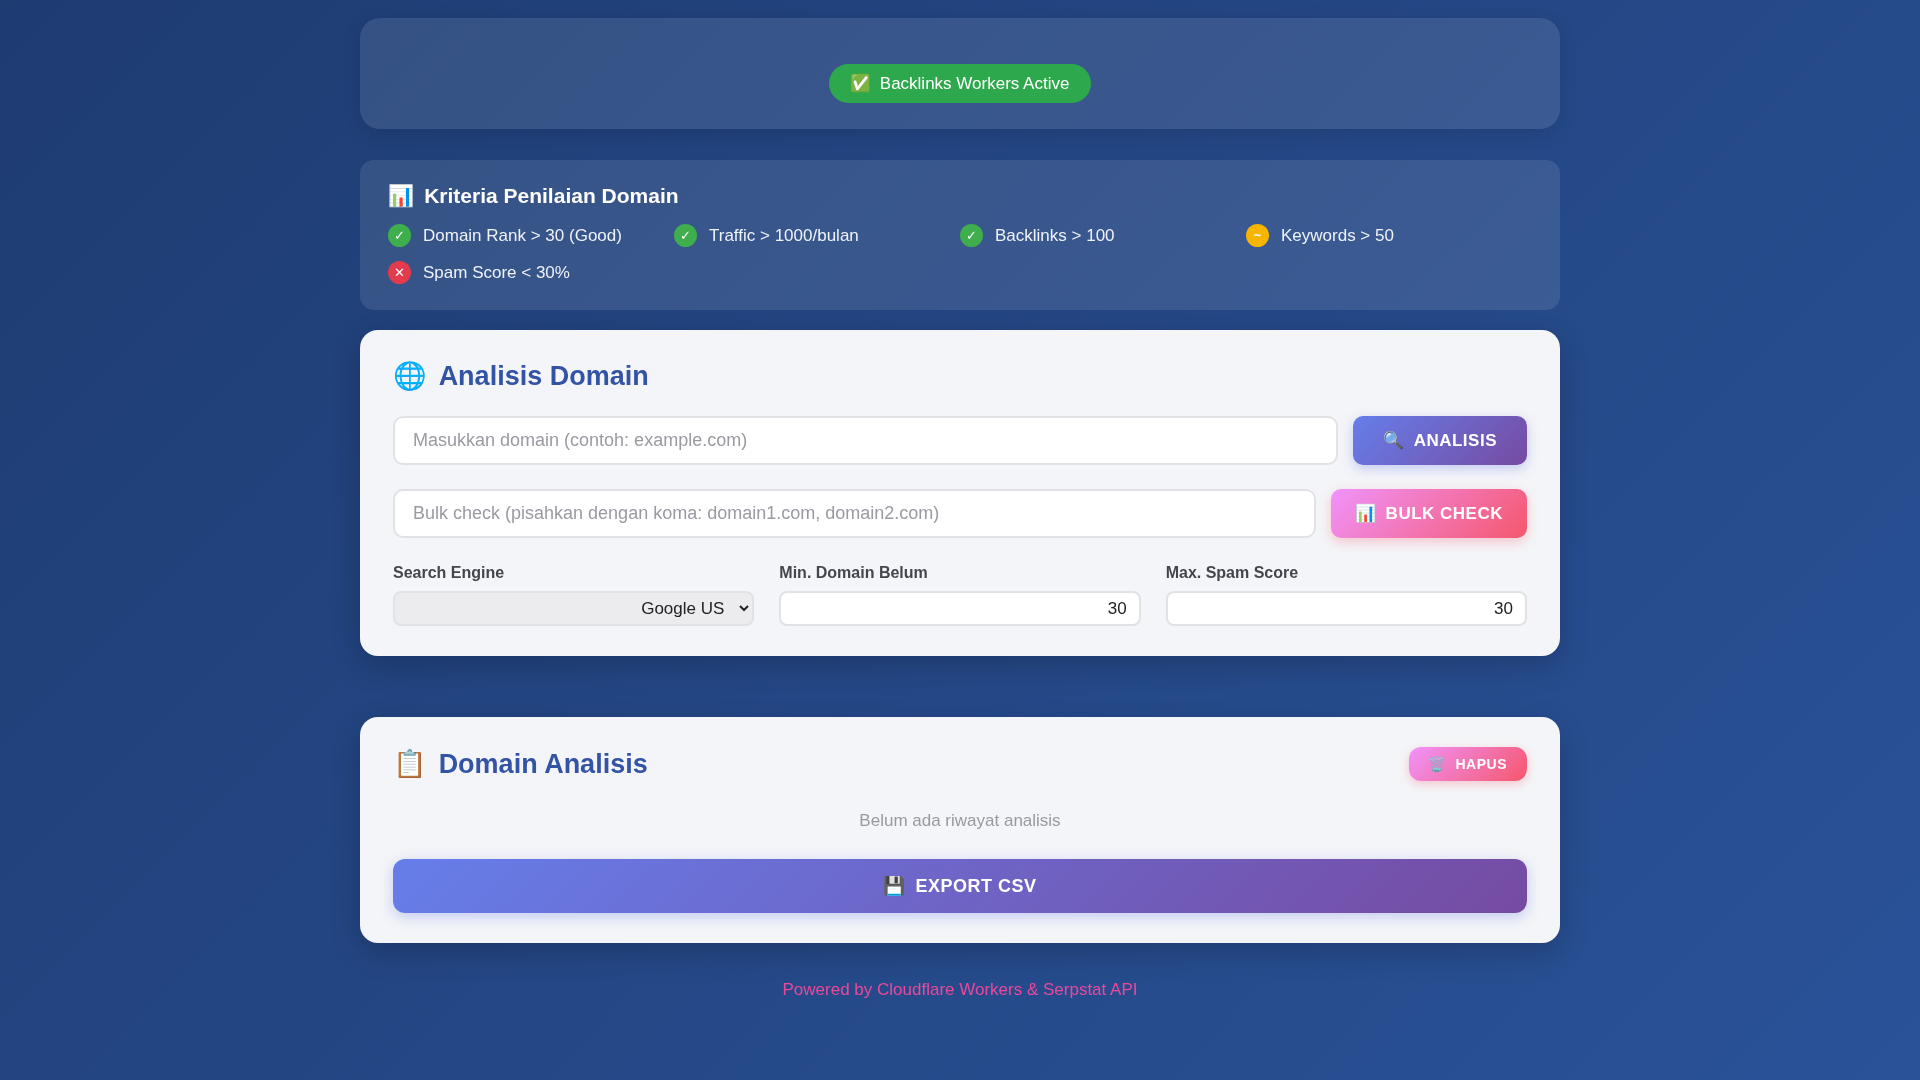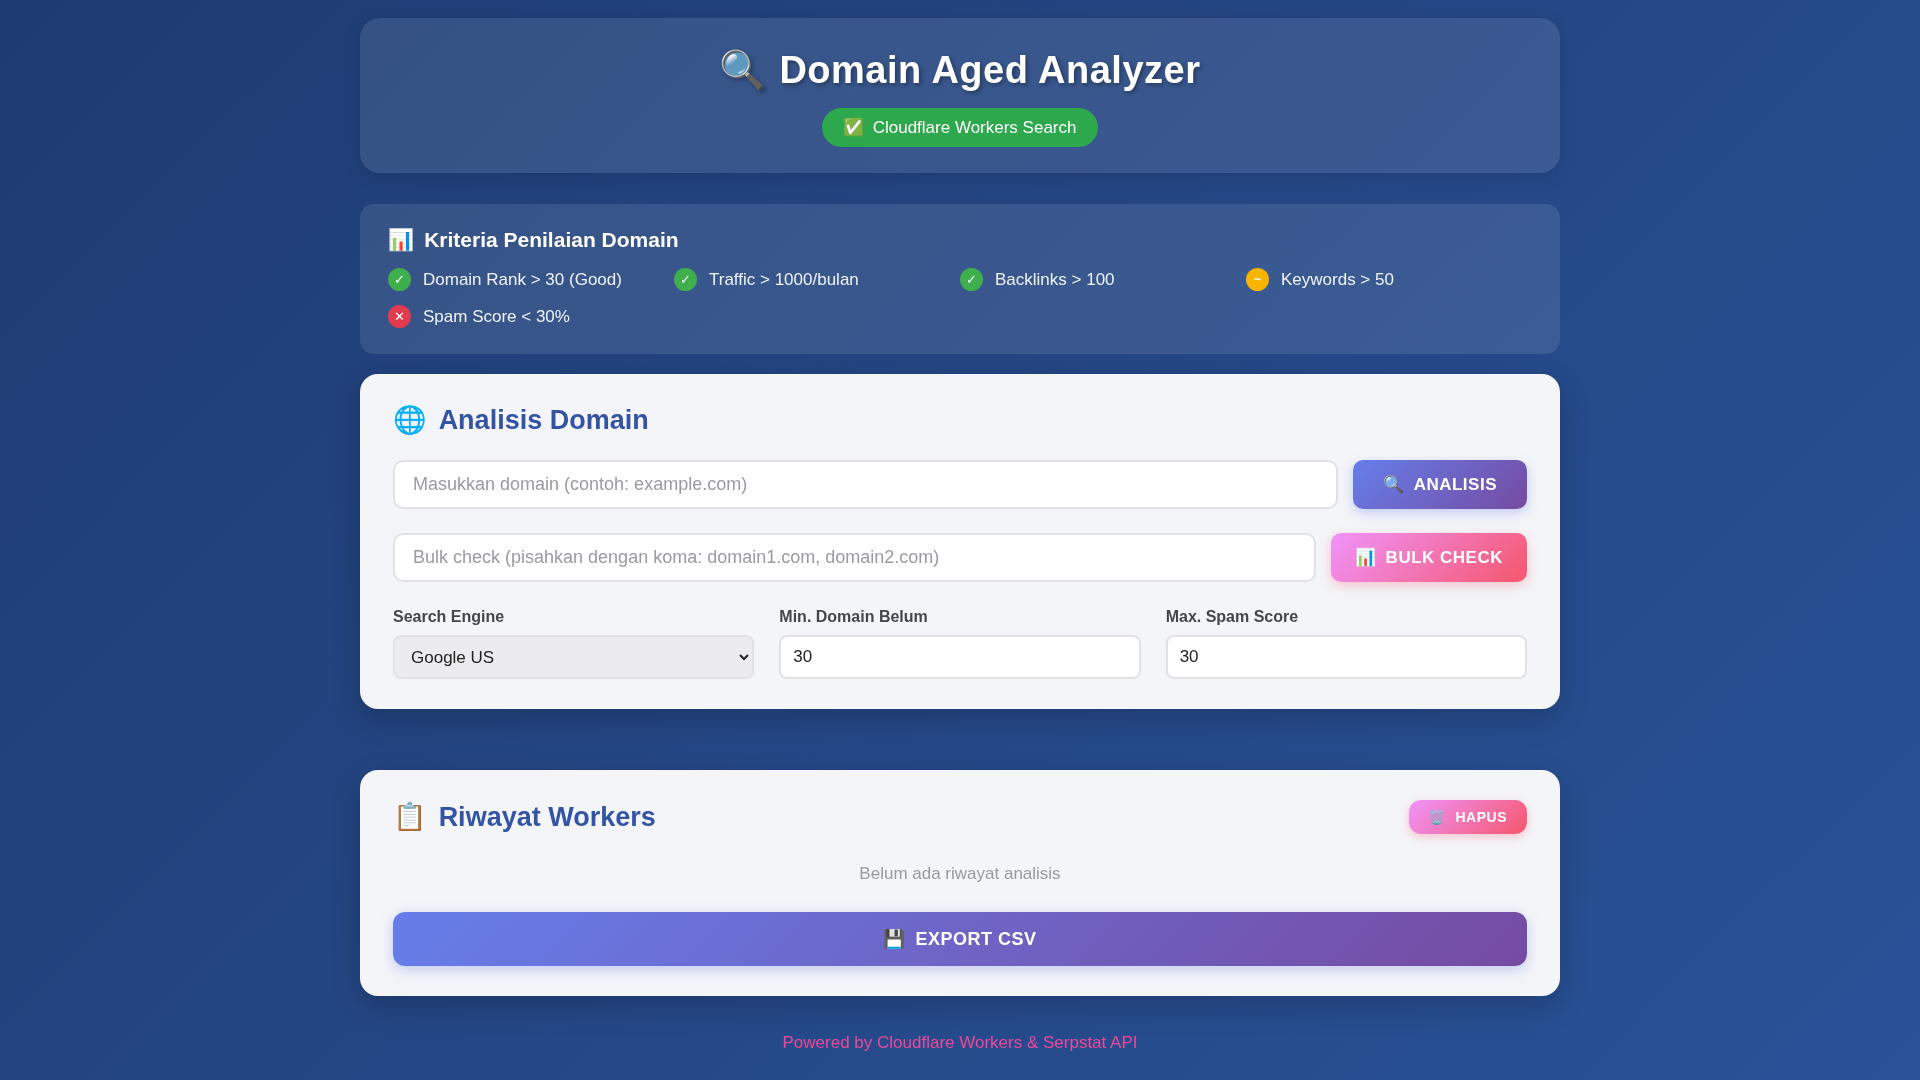--- a/index.html
+++ b/index.html
@@ -165,29 +165,30 @@
   }
   .field-label {
     display: block;
     color: #44464e;
     font-size: 16px;
     font-weight: bold;
     margin-bottom: 9px;
   }
   .field-input, .field-select {
     width: 100%;
-    height: 44px;
+    height: 35px;
     border: 2px solid #e2e2e6;
     border-radius: 8px;
     padding: 0 12px;
     font-size: 17px;
     font-family: "Liberation Sans", sans-serif;
     color: #222;
     background: #ffffff;
     outline: none;
+    text-align: right;
   }
   .field-select { background: #ececee; }
 
   
   .history-head {
     display: flex;
     align-items: center;
     justify-content: space-between;
   }
   .hapus-btn {
@@ -216,27 +217,24 @@
   
   .footer { text-align: center; margin-top: 37px; }
   .footer-line1 { color: #ec4899; font-size: 17px; margin-top: 33px; }
 </style>
 </head>
 <body>
 
 <div class="container">
 
   <div class="header-card">
-    <div class="page-title">
-      <span class="title-icon">🔍</span><span>Domain Aged Analyzer</span>
-    </div>
     <div>
       <span class="status-badge">
         <span>✅</span>
-        <span>Cloudflare Workers Search</span>
+        <span>Backlinks Workers Active</span>
       </span>
     </div>
   </div>
 
   <div class="criteria-card">
     <div class="criteria-title">
       <span>📊</span>
       <span>Kriteria Penilaian Domain</span>
     </div>
     <div class="criteria-grid">
@@ -300,21 +298,21 @@
         <label class="field-label">Max. Spam Score</label>
         <input type="text" class="field-input" value="30" style="">
       </div>
     </div>
   </div>
 
   <div class="white-card history-card">
     <div class="history-head">
       <div class="section-title">
         <span>📋</span>
-        <span>Riwayat Workers</span>
+        <span>Domain Analisis</span>
       </div>
       <button class="grad-btn hapus-btn">
         <span>🗑️</span>
         <span>HAPUS</span>
       </button>
     </div>
     <div class="empty-history">Belum ada riwayat analisis</div>
     <button class="grad-btn export-btn">
       <span>💾</span>
       <span>EXPORT CSV</span>

